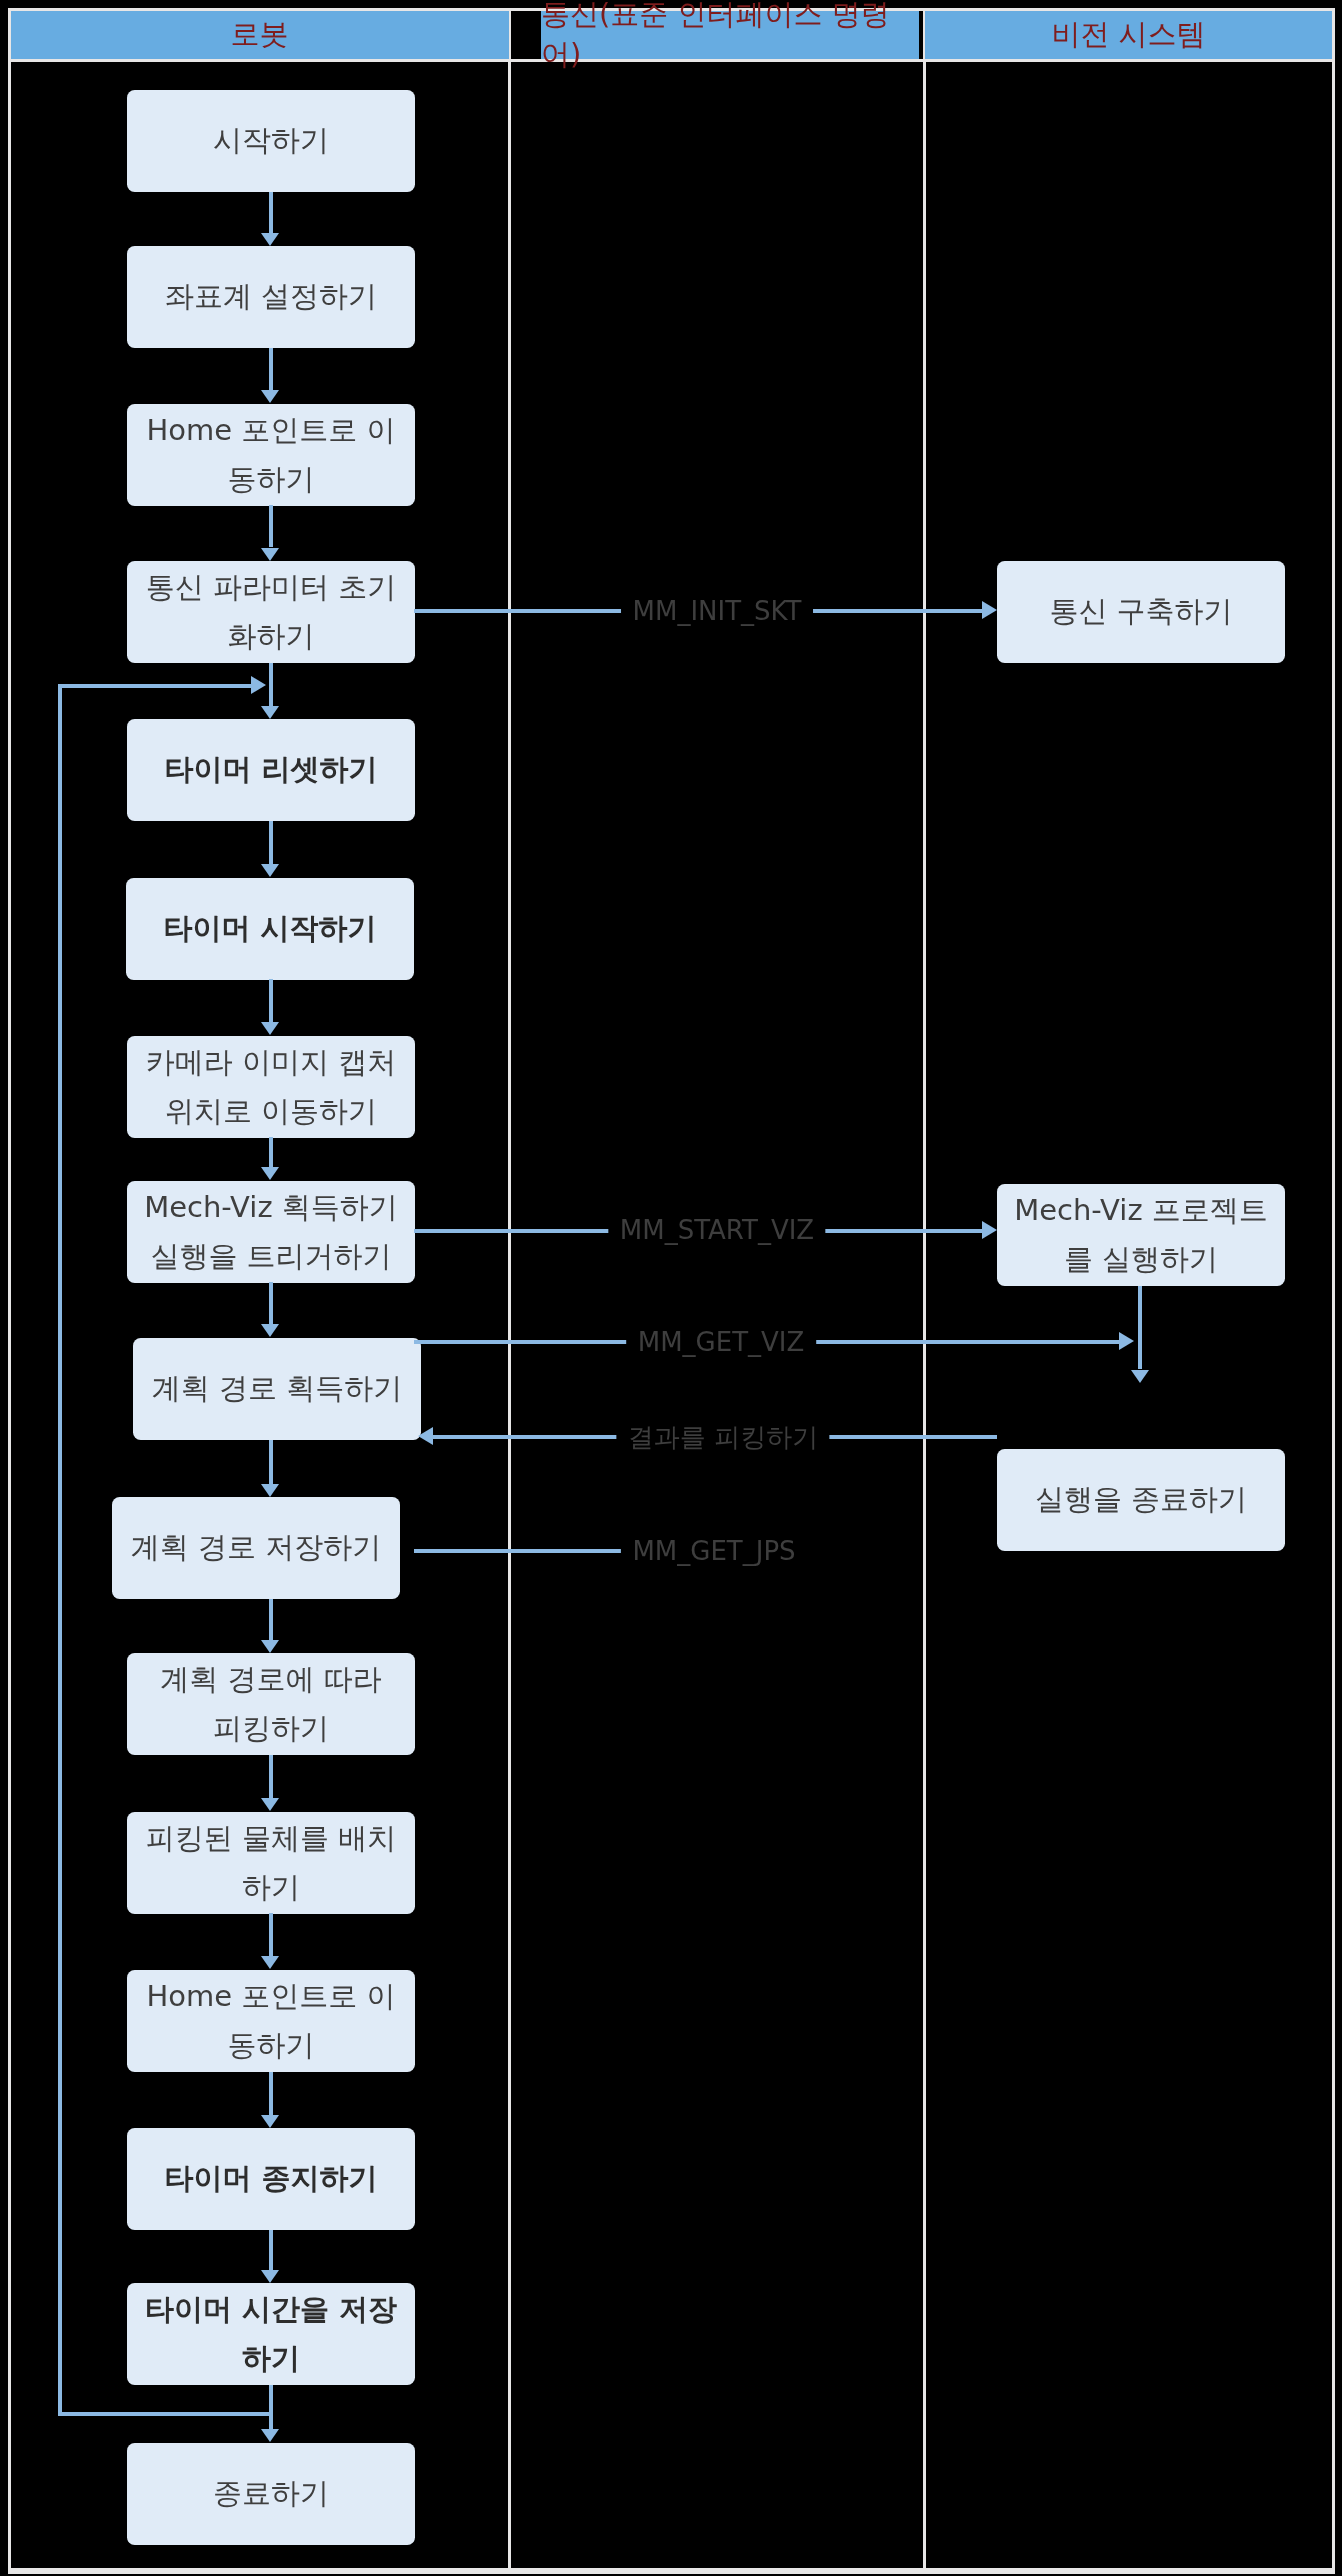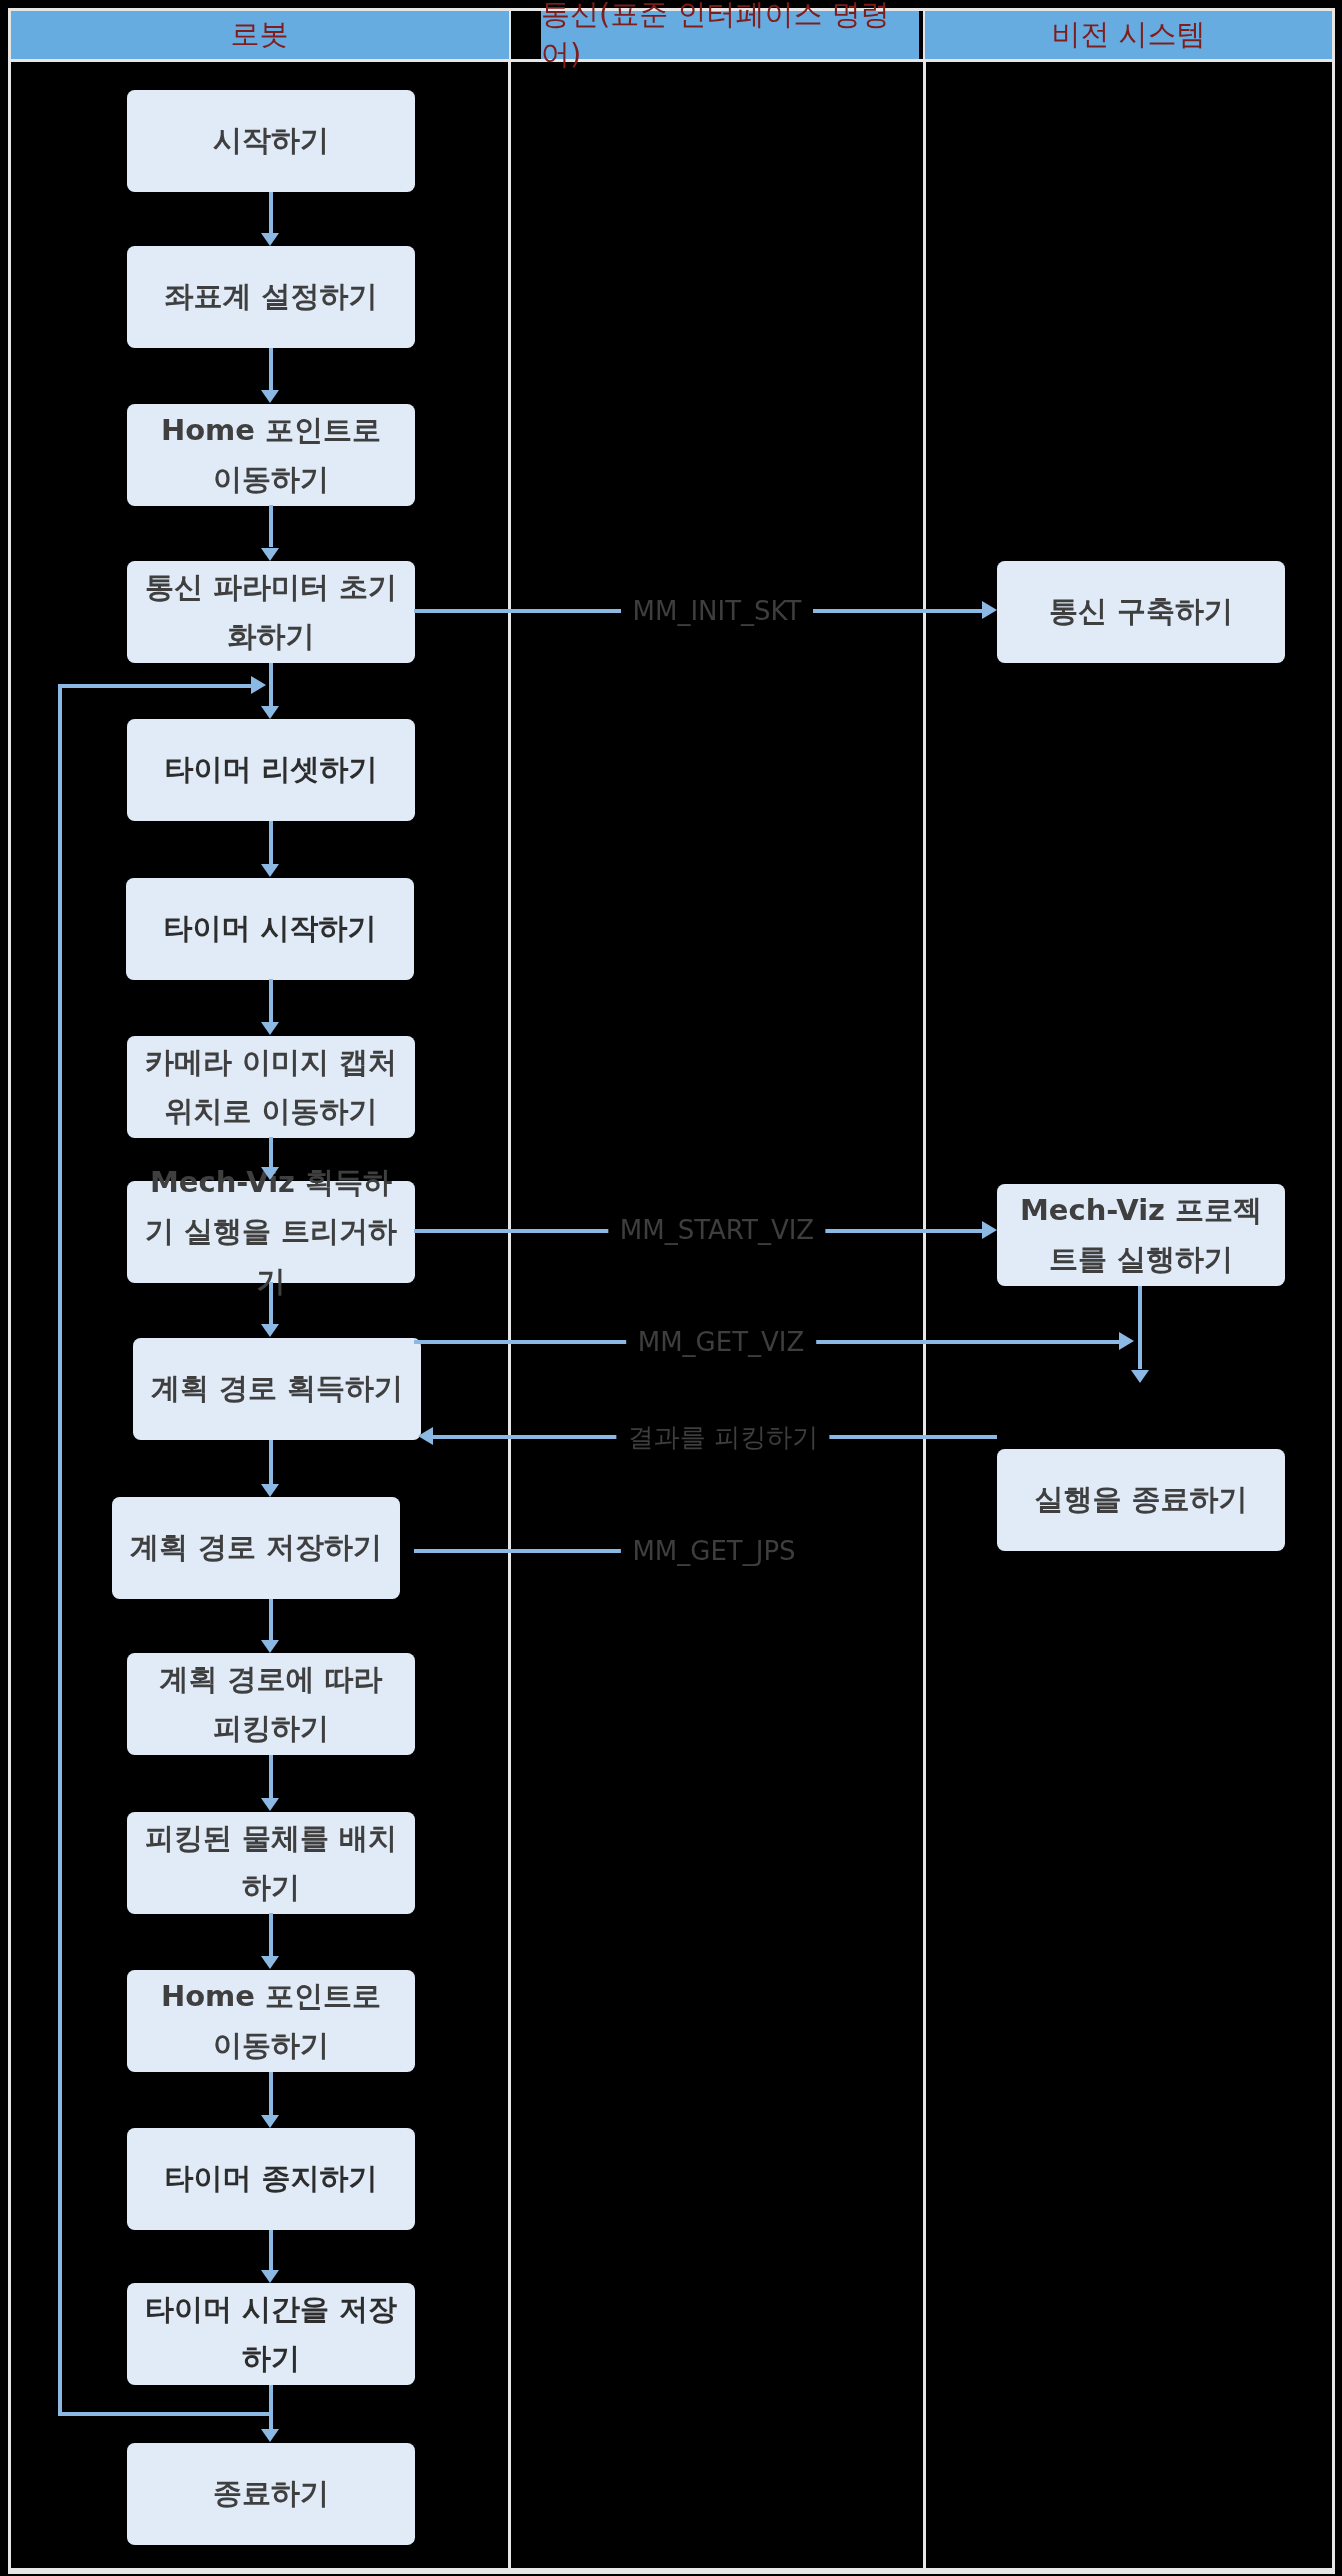--- a/index.html
+++ b/index.html
@@ -8,21 +8,21 @@
   
   .fline{position:absolute;background:#E7E6E6;}
   
   .hcell{position:absolute;top:10.5px;height:48px;background:#67ACE1;
          display:flex;align-items:center;justify-content:center;
          font-size:29px;font-weight:normal;color:#7f1d1d;}
   
   .box{position:absolute;width:288px;height:102px;background:#E0EBF7;
        border-radius:7.7px;display:flex;align-items:center;justify-content:center;
        text-align:center;padding:0 15.3px;box-sizing:border-box;
-       font-size:29px;line-height:1.7;color:#3F3F3F;font-weight:bold;}
+       font-size:29px;line-height:1.7;color:#3F3F3F;}
   .box.bold{font-weight:bold;color:#2D2D2D;}
   
   .hl{position:absolute;height:3.8px;background:#8CB9E3;}
   .vl{position:absolute;width:3.8px;background:#8CB9E3;}
   .tri-r{position:absolute;width:0;height:0;border-left:15.3px solid #8CB9E3;
          border-top:9.6px solid transparent;border-bottom:9.6px solid transparent;}
   .tri-l{position:absolute;width:0;height:0;border-right:15.3px solid #8CB9E3;
          border-top:9.6px solid transparent;border-bottom:9.6px solid transparent;}
   .tri-d{position:absolute;width:0;height:0;border-top:13.4px solid #8CB9E3;
          border-left:9.6px solid transparent;border-right:9.6px solid transparent;}

